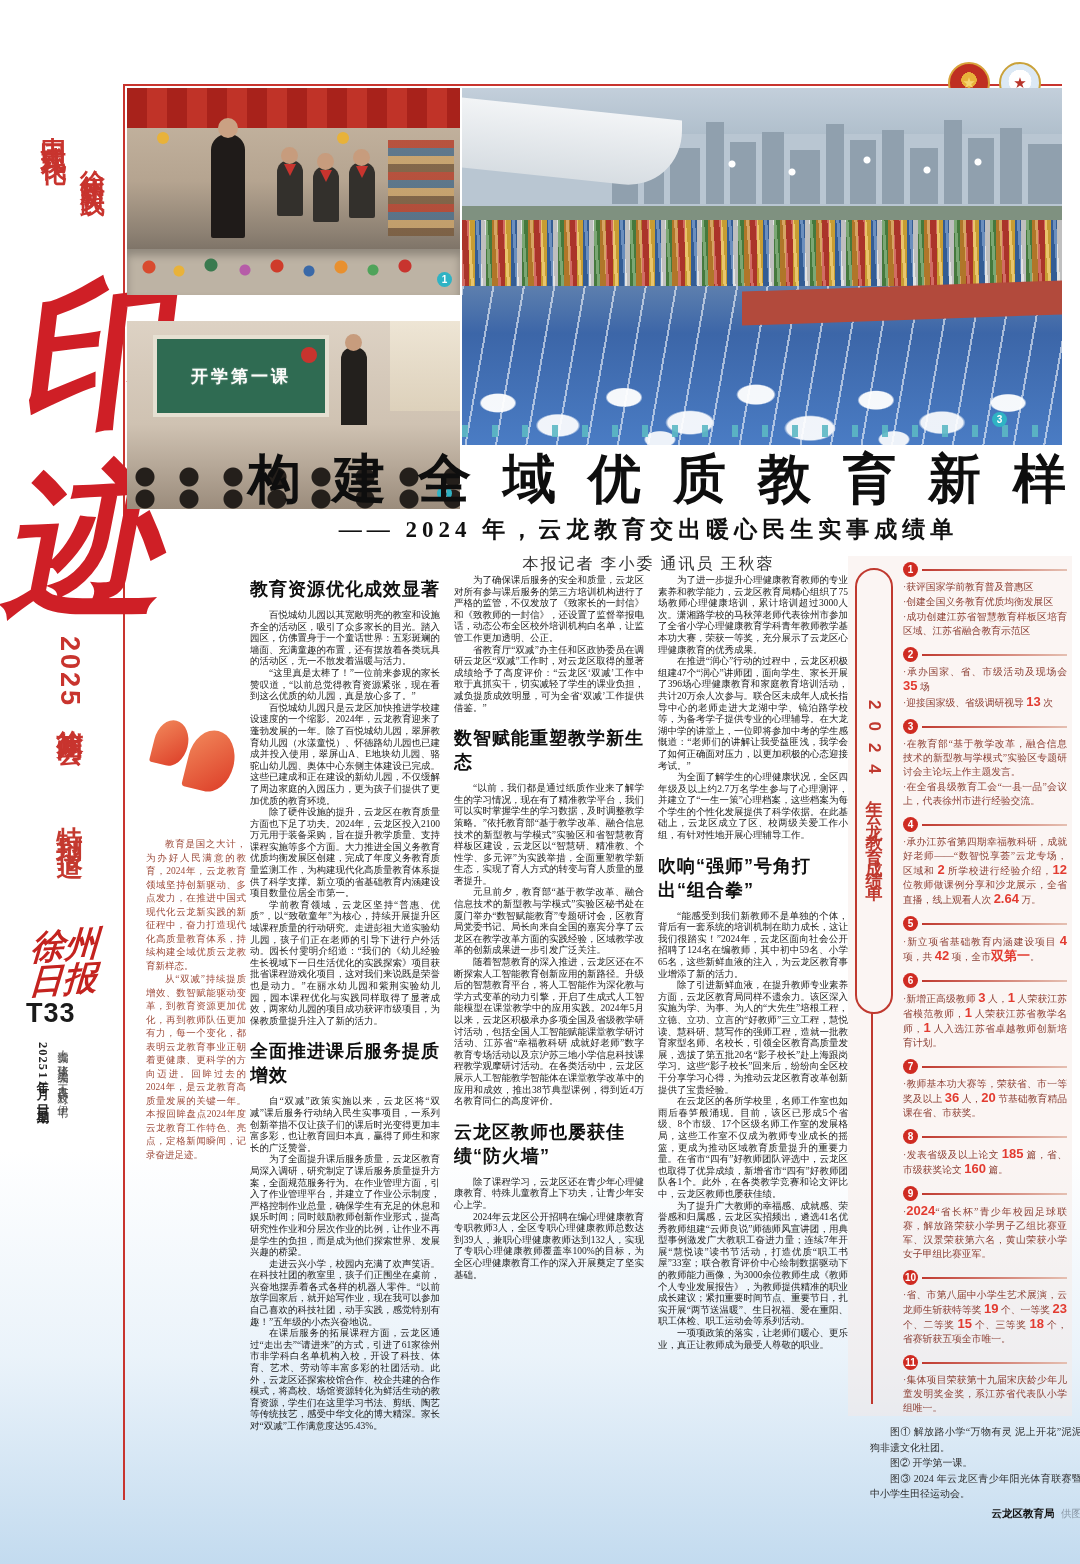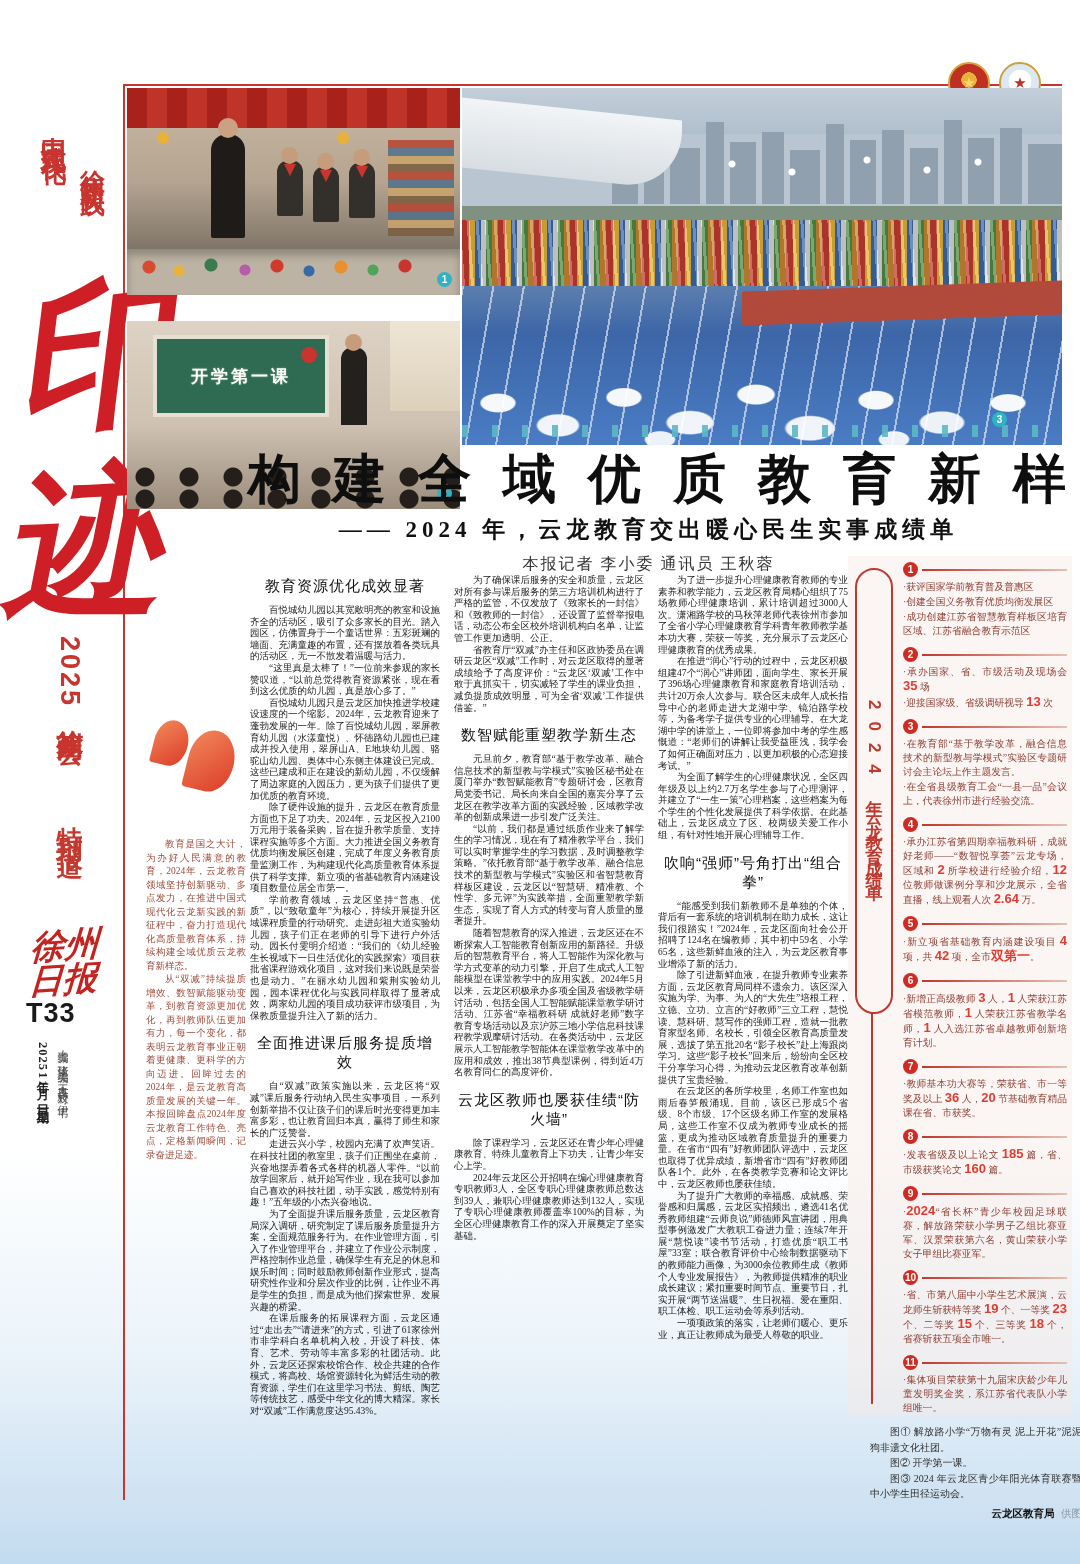--- a/index.html
+++ b/index.html
@@ -128,22 +128,22 @@
   .quote{position:absolute;left:146px;top:686px;width:100px;}
   .qmark{position:relative;height:152px;}
   .drop{position:absolute;background:linear-gradient(135deg,#f28a5c,#dc3b26);
       border-radius:50% 50% 50% 6%;transform:rotate(14deg);}
   .d1{width:34px;height:46px;left:8px;top:34px;}
   .d2{width:46px;height:62px;left:42px;top:44px;}
   .qtext p{margin:0;font-size:9.5px;line-height:13.5px;color:#9c4a3a;text-indent:2em;text-align:justify;}
   
   .cols{position:absolute;left:250px;top:575px;width:598px;height:950px;display:flex;gap:14px;overflow:hidden;}
   .col{width:190px;overflow:hidden;}
-  .sec{font-family:"Liberation Sans",sans-serif;font-size:15px;font-weight:normal;color:#0f0f0f;
-      text-align:center;margin:12px 0 9px;letter-spacing:1px;}
+  .sec{font-family:"Liberation Sans",sans-serif;font-size:18px;font-weight:bold;color:#0f0f0f;
+      margin:12px 0 9px;letter-spacing:1px;}
   .col > .sec:first-child{margin-top:2px;}
   .bp{margin:0;font-size:9.5px;line-height:11.6px;color:#1b1b1b;text-indent:2em;text-align:justify;}
   
   .sidebar-bg{position:absolute;left:848px;top:556px;width:224px;height:860px;background:rgba(246,233,228,.45);}
   .sb-titlebox{position:absolute;left:855px;top:568px;width:34px;height:442px;border:2px solid #c0392f;
       border-radius:19px;display:flex;align-items:center;justify-content:center;}
   .sb-title{writing-mode:vertical-rl;color:#c0392f;font-family:"Liberation Sans",sans-serif;
       font-weight:bold;font-size:17px;letter-spacing:12px;}
   .sb-vline{position:absolute;left:871px;top:1012px;width:2px;height:392px;background:#c0392f;}
   .sb-items{position:absolute;left:903px;top:562px;width:164px;height:852px;overflow:hidden;}
@@ -270,30 +270,30 @@
   <div class="cols" id="cols">
       <div class="col">
         <h2 class="sec">教育资源优化成效显著</h2>
         <p class="bp">百悦城幼儿园以其宽敞明亮的教室和设施齐全的活动区，吸引了众多家长的目光。踏入园区，仿佛置身于一个童话世界：五彩斑斓的墙面、充满童趣的布置，还有摆放着各类玩具的活动区，无一不散发着温暖与活力。</p>
         <p class="bp">“这里真是太棒了！”一位前来参观的家长赞叹道，“以前总觉得教育资源紧张，现在看到这么优质的幼儿园，真是放心多了。”</p>
         <p class="bp">百悦城幼儿园只是云龙区加快推进学校建设速度的一个缩影。2024年，云龙教育迎来了蓬勃发展的一年。除了百悦城幼儿园，翠屏教育幼儿园（水漾童悦）、怀德路幼儿园也已建成并投入使用，翠屏山A、E地块幼儿园、骆驼山幼儿园、奥体中心东侧主体建设已完成。这些已建成和正在建设的新幼儿园，不仅缓解了周边家庭的入园压力，更为孩子们提供了更加优质的教育环境。</p>
         <p class="bp">除了硬件设施的提升，云龙区在教育质量方面也下足了功夫。2024年，云龙区投入2100万元用于装备采购，旨在提升教学质量、支持课程实施等多个方面。大力推进全国义务教育优质均衡发展区创建，完成了年度义务教育质量监测工作，为构建现代化高质量教育体系提供了科学支撑。新立项的省基础教育内涵建设项目数量位居全市第一。</p>
         <p class="bp">学前教育领域，云龙区坚持“普惠、优质”，以“致敬童年”为核心，持续开展提升区域课程质量的行动研究。走进彭祖大道实验幼儿园，孩子们正在老师的引导下进行户外活动。园长付雯明介绍道：“我们的《幼儿经验生长视域下一日生活优化的实践探索》项目获批省课程游戏化项目，这对我们来说既是荣誉也是动力。”在丽水幼儿园和紫荆实验幼儿园，园本课程优化与实践同样取得了显著成效，两家幼儿园的项目成功获评市级项目，为保教质量提升注入了新的活力。</p>
         <h2 class="sec">全面推进课后服务提质增效</h2>
         <p class="bp">自“双减”政策实施以来，云龙区将“双减”课后服务行动纳入民生实事项目，一系列创新举措不仅让孩子们的课后时光变得更加丰富多彩，也让教育回归本真，赢得了师生和家长的广泛赞誉。</p>
+        <p class="bp">为了全面提升课后服务质量，云龙区教育局深入调研，研究制定了课后服务质量提升方案，全面规范服务行为。在作业管理方面，引入了作业管理平台，并建立了作业公示制度，严格控制作业总量，确保学生有充足的休息和娱乐时间；同时鼓励教师创新作业形式，提高研究性作业和分层次作业的比例，让作业不再是学生的负担，而是成为他们探索世界、发展兴趣的桥梁。</p>
         <p class="bp">走进云兴小学，校园内充满了欢声笑语。在科技社团的教室里，孩子们正围坐在桌前，兴奋地摆弄着各式各样的机器人零件。“以前放学回家后，就开始写作业，现在我可以参加自己喜欢的科技社团，动手实践，感觉特别有趣！”五年级的小杰兴奋地说。</p>
-        <p class="bp">为了全面提升课后服务质量，云龙区教育局深入调研，研究制定了课后服务质量提升方案，全面规范服务行为。在作业管理方面，引入了作业管理平台，并建立了作业公示制度，严格控制作业总量，确保学生有充足的休息和娱乐时间；同时鼓励教师创新作业形式，提高研究性作业和分层次作业的比例，让作业不再是学生的负担，而是成为他们探索世界、发展兴趣的桥梁。</p>
         <p class="bp">在课后服务的拓展课程方面，云龙区通过“走出去”“请进来”的方式，引进了61家徐州市非学科白名单机构入校，开设了科技、体育、艺术、劳动等丰富多彩的社团活动。此外，云龙区还探索校馆合作、校企共建的合作模式，将高校、场馆资源转化为鲜活生动的教育资源，学生们在这里学习书法、剪纸、陶艺等传统技艺，感受中华文化的博大精深。家长对“双减”工作满意度达95.43%。</p>
       </div>
       <div class="col">
         <p class="bp">为了确保课后服务的安全和质量，云龙区对所有参与课后服务的第三方培训机构进行了严格的监管，不仅发放了《致家长的一封信》和《致教师的一封信》，还设置了监督举报电话，动态公布全区校外培训机构白名单，让监管工作更加透明、公正。</p>
         <p class="bp">省教育厅“双减”办主任和区政协委员在调研云龙区“双减”工作时，对云龙区取得的显著成绩给予了高度评价：“云龙区‘双减’工作中敢于真抓实干，切实减轻了学生的课业负担，减负提质成效明显，可为全省‘双减’工作提供借鉴。”</p>
         <h2 class="sec">数智赋能重塑教学新生态</h2>
+        <p class="bp">“以前，我们都是通过纸质作业来了解学生的学习情况，现在有了精准教学平台，我们可以实时掌握学生的学习数据，及时调整教学策略。”依托教育部“基于教学改革、融合信息技术的新型教与学模式”实验区和省智慧教育样板区建设，云龙区以“智慧研、精准教、个性学、多元评”为实践举措，全面重塑教学新生态，实现了育人方式的转变与育人质量的显著提升。</p>
         <p class="bp">元旦前夕，教育部“基于教学改革、融合信息技术的新型教与学模式”实验区秘书处在厦门举办“数智赋能教育”专题研讨会，区教育局党委书记、局长向来自全国的嘉宾分享了云龙区在教学改革方面的实践经验，区域教学改革的创新成果进一步引发广泛关注。</p>
-        <p class="bp">“以前，我们都是通过纸质作业来了解学生的学习情况，现在有了精准教学平台，我们可以实时掌握学生的学习数据，及时调整教学策略。”依托教育部“基于教学改革、融合信息技术的新型教与学模式”实验区和省智慧教育样板区建设，云龙区以“智慧研、精准教、个性学、多元评”为实践举措，全面重塑教学新生态，实现了育人方式的转变与育人质量的显著提升。</p>
         <p class="bp">随着智慧教育的深入推进，云龙区还在不断探索人工智能教育创新应用的新路径。升级后的智慧教育平台，将人工智能作为深化教与学方式变革的动力引擎，开启了生成式人工智能模型在课堂教学中的应用实践。2024年5月以来，云龙区积极承办多项全国及省级教学研讨活动，包括全国人工智能赋能课堂教学研讨活动、江苏省“幸福教科研 成就好老师”数字教育专场活动以及京沪苏三地小学信息科技课程教学观摩研讨活动。在各类活动中，云龙区展示人工智能教学智能体在课堂教学改革中的应用和成效，推出38节典型课例，得到近4万名教育同仁的高度评价。</p>
         <h2 class="sec">云龙区教师也屡获佳绩“防火墙”</h2>
         <p class="bp">除了课程学习，云龙区还在青少年心理健康教育、特殊儿童教育上下功夫，让青少年安心上学。</p>
         <p class="bp">2024年云龙区公开招聘在编心理健康教育专职教师3人，全区专职心理健康教师总数达到39人，兼职心理健康教师达到132人，实现了专职心理健康教师覆盖率100%的目标，为全区心理健康教育工作的深入开展奠定了坚实基础。</p>
       </div>
       <div class="col">
         <p class="bp">为了进一步提升心理健康教育教师的专业素养和教学能力，云龙区教育局精心组织了75场教师心理健康培训，累计培训超过3000人次。潇湘路学校的马秋萍老师代表徐州市参加了全省小学心理健康教育学科青年教师教学基本功大赛，荣获一等奖，充分展示了云龙区心理健康教育的优秀成果。</p>
         <p class="bp">在推进“润心”行动的过程中，云龙区积极组建47个“润心”讲师团，面向学生、家长开展了396场心理健康教育和家庭教育培训活动，共计20万余人次参与。联合区未成年人成长指导中心的老师走进大龙湖中学、镜泊路学校等，为备考学子提供专业的心理辅导。在大龙湖中学的讲堂上，一位即将参加中考的学生感慨道：“老师们的讲解让我受益匪浅，我学会了如何正确面对压力，以更加积极的心态迎接考试。”</p>
         <p class="bp">为全面了解学生的心理健康状况，全区四年级及以上约2.7万名学生参与了心理测评，并建立了“一生一策”心理档案，这些档案为每个学生的个性化发展提供了科学依据。在此基础上，云龙区成立了区、校两级关爱工作小组，有针对性地开展心理辅导工作。</p>
         <h2 class="sec">吹响“强师”号角打出“组合拳”</h2>

